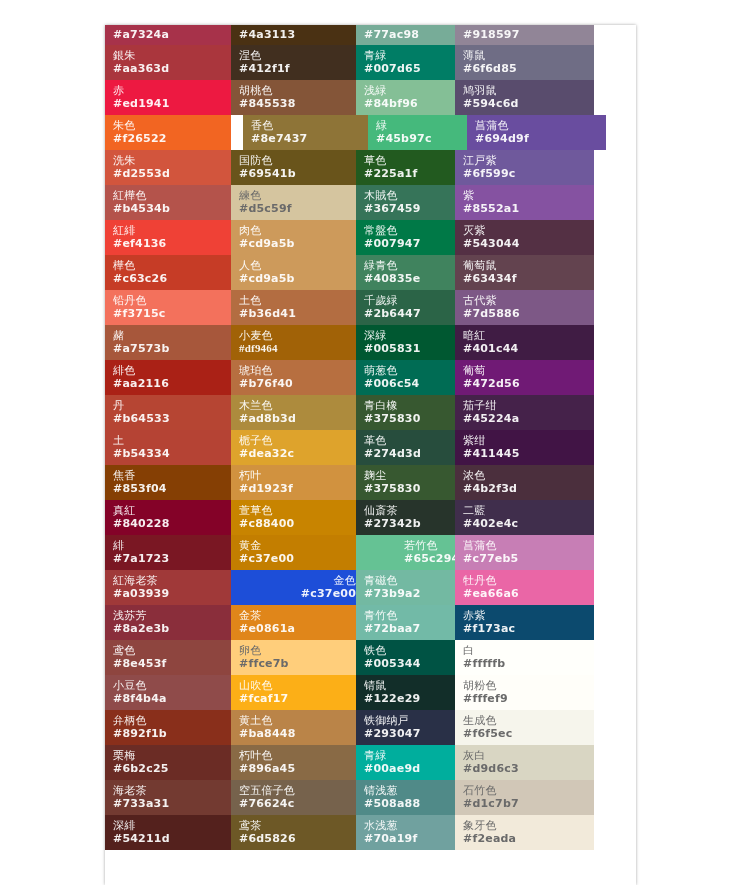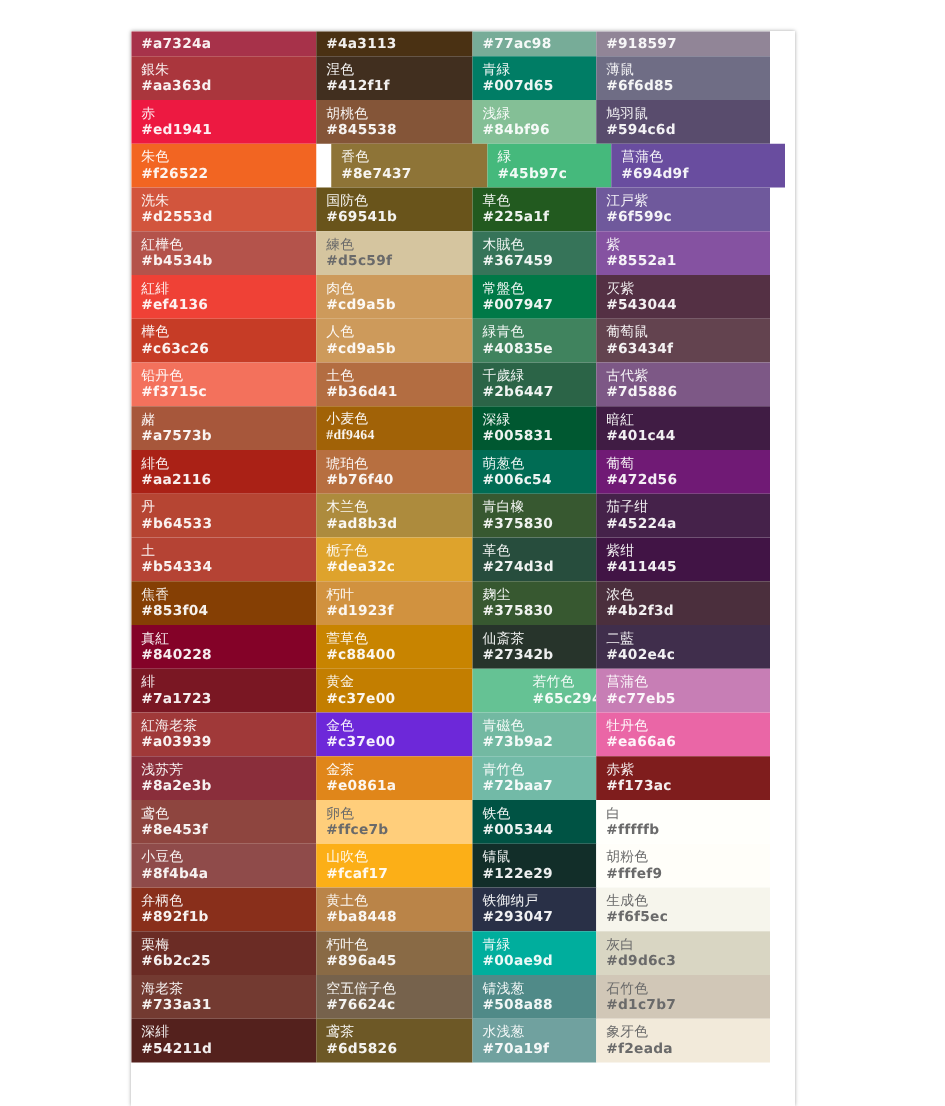--- a/index.html
+++ b/index.html
@@ -41,21 +41,21 @@
   .swatch-cell {
     box-sizing: border-box;
     padding: 4px 0 0 8px;
     overflow: hidden;
     line-height: 13px;
     font-size: 11px;
     letter-spacing: 0.2px;
     white-space: nowrap;
   }
 
-  .swatch-cell.col-1 { width: 148px; }
+  .swatch-cell.col-1 { width: 126px; }
   .swatch-cell.col-2 { width: 125px; }
   .swatch-cell.col-3 { width: 99px; }
   .swatch-cell.col-4 { width: 139px; }
 
   .swatch-name {
     display: block;
     font-size: 11px;
   }
   .swatch-hex {
     display: block;
@@ -349,21 +349,21 @@
       <div class="swatch-cell col-4" style="background: rgb(199, 126, 181); color: rgba(255, 255, 255, 0.93);">
         <span class="swatch-name">菖蒲色</span>
         <span class="swatch-hex">#c77eb5</span>
       </div>
     </div>
     <div class="swatch-row">
       <div class="swatch-cell col-1" style="background: rgb(160, 57, 57); color: rgba(255, 255, 255, 0.93);">
         <span class="swatch-name">紅海老茶</span>
         <span class="swatch-hex">#a03939</span>
       </div>
-      <div class="swatch-cell col-2" style="background: #6d28d9; color: rgba(255, 255, 255, 0.93);">
+      <div class="swatch-cell col-2" style="background: #1d4ed8; color: rgba(255, 255, 255, 0.93); text-align: right;">
         <span class="swatch-name">金色</span>
         <span class="swatch-hex">#c37e00</span>
       </div>
       <div class="swatch-cell col-3" style="background: rgb(115, 185, 162); color: rgba(255, 255, 255, 0.93);">
         <span class="swatch-name">青磁色</span>
         <span class="swatch-hex">#73b9a2</span>
       </div>
       <div class="swatch-cell col-4" style="background: rgb(234, 102, 166); color: rgba(255, 255, 255, 0.93);">
         <span class="swatch-name">牡丹色</span>
         <span class="swatch-hex">#ea66a6</span>
@@ -375,21 +375,21 @@
         <span class="swatch-hex">#8a2e3b</span>
       </div>
       <div class="swatch-cell col-2" style="background: rgb(224, 134, 26); color: rgba(255, 255, 255, 0.93);">
         <span class="swatch-name">金茶</span>
         <span class="swatch-hex">#e0861a</span>
       </div>
       <div class="swatch-cell col-3" style="background: rgb(114, 186, 167); color: rgba(255, 255, 255, 0.93);">
         <span class="swatch-name">青竹色</span>
         <span class="swatch-hex">#72baa7</span>
       </div>
-      <div class="swatch-cell col-4" style="background: #7f1d1d; color: rgba(255, 255, 255, 0.93);">
+      <div class="swatch-cell col-4" style="background: #0c4a6e; color: rgba(255, 255, 255, 0.93);">
         <span class="swatch-name">赤紫</span>
         <span class="swatch-hex">#f173ac</span>
       </div>
     </div>
     <div class="swatch-row">
       <div class="swatch-cell col-1" style="background: rgb(142, 69, 63); color: rgba(255, 255, 255, 0.93);">
         <span class="swatch-name">鸢色</span>
         <span class="swatch-hex">#8e453f</span>
       </div>
       <div class="swatch-cell col-2" style="background: rgb(255, 206, 123); color: rgb(106, 106, 106);">

